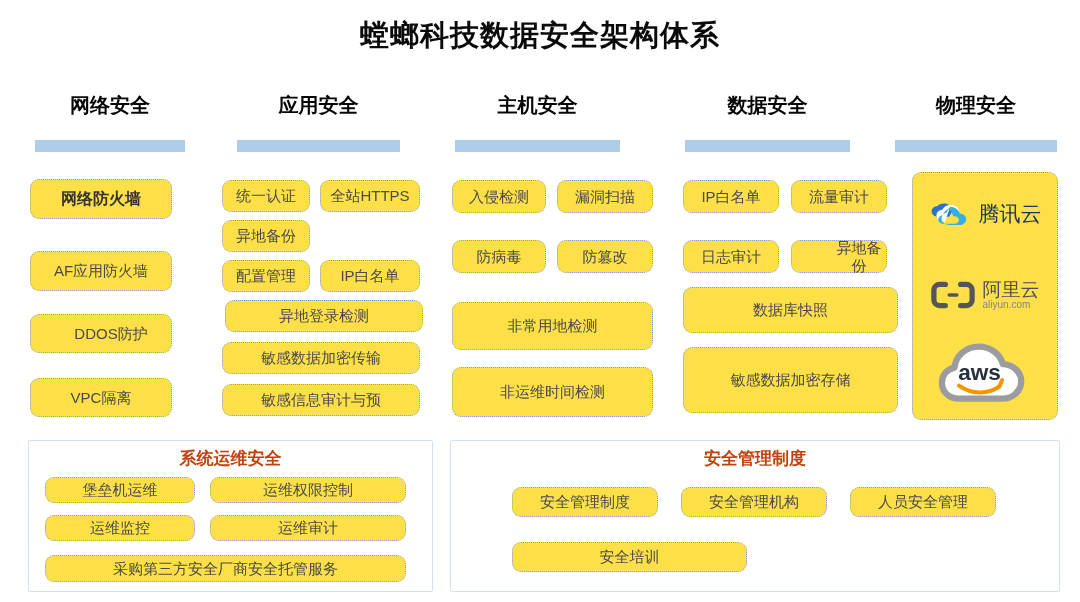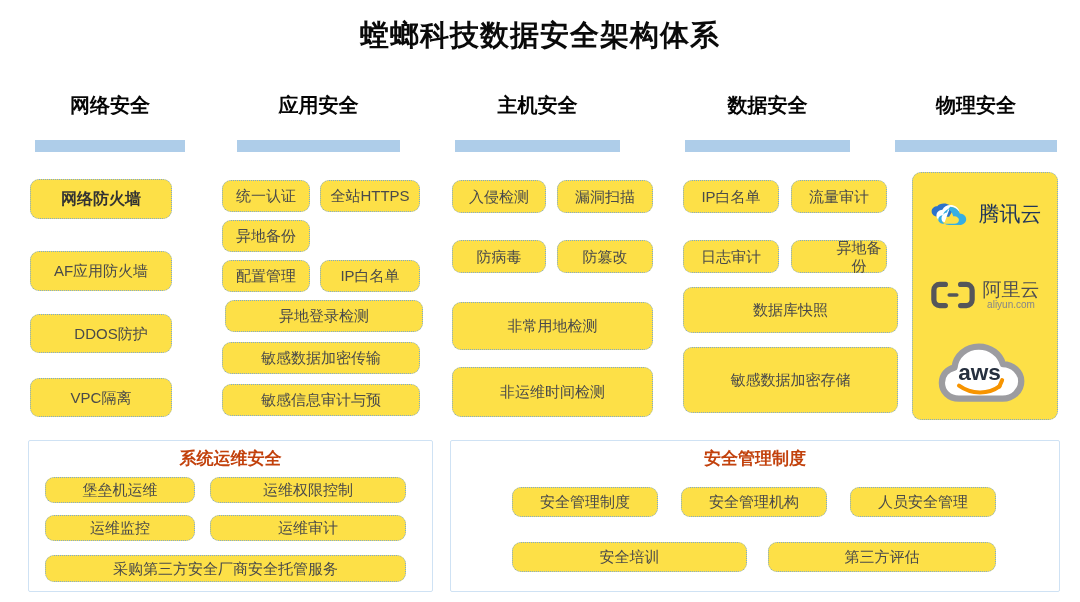--- a/index.html
+++ b/index.html
@@ -27,21 +27,21 @@
   .box.bold { font-weight:700; color:#333333; font-size:16px; }
   .panel {
     position:absolute; border:1px solid var(--panel_border,#cfe2f4);
     border-radius:2px; background:#ffffff; box-sizing:border-box;
   }
   .panel-title {
     position:absolute; text-align:center; font-size:17px; font-weight:700; color:#c2410c;
   }
   .logo-row { position:absolute; display:flex; align-items:center; justify-content:center; gap:8px; }
   .tencent-name { font-size:21px; color:#20355a; }
-  .aliyun-text { display:flex; flex-direction:column; line-height:1.05; text-align:center; }
+  .aliyun-text { display:flex; flex-direction:column; line-height:1.05; text-align:left; }
   .aliyun-name { font-size:19px; color:#4e4e52; }
   .aliyun-domain { font-size:10px; color:#85858a; }
 </style>
 </head>
 <body>
 
 <div id="canvas">
 
   <div class="page-title">螳螂科技数据安全架构体系</div>
 
@@ -124,15 +124,14 @@
   <div class="box" style="left:45px;top:515px;width:150px;height:26px;">运维监控</div>
   <div class="box" style="left:210px;top:515px;width:196px;height:26px;">运维审计</div>
   <div class="box" style="left:45px;top:555px;width:361px;height:27px;">采购第三方安全厂商安全托管服务</div>
 
   <div class="panel" style="left:450px;top:440px;width:610px;height:152px;"></div>
   <div class="panel-title" style="left:450px;top:447px;width:610px;">安全管理制度</div>
   <div class="box" style="left:512px;top:487px;width:146px;height:30px;">安全管理制度</div>
   <div class="box" style="left:681px;top:487px;width:146px;height:30px;">安全管理机构</div>
   <div class="box" style="left:850px;top:487px;width:146px;height:30px;">人员安全管理</div>
   <div class="box" style="left:512px;top:542px;width:235px;height:30px;">安全培训</div>
-  <div class="box" style="left:768px;top:542px;width:228px;height:30px;">第三方评估</div>
 
 </div>
 
 </body></html>

